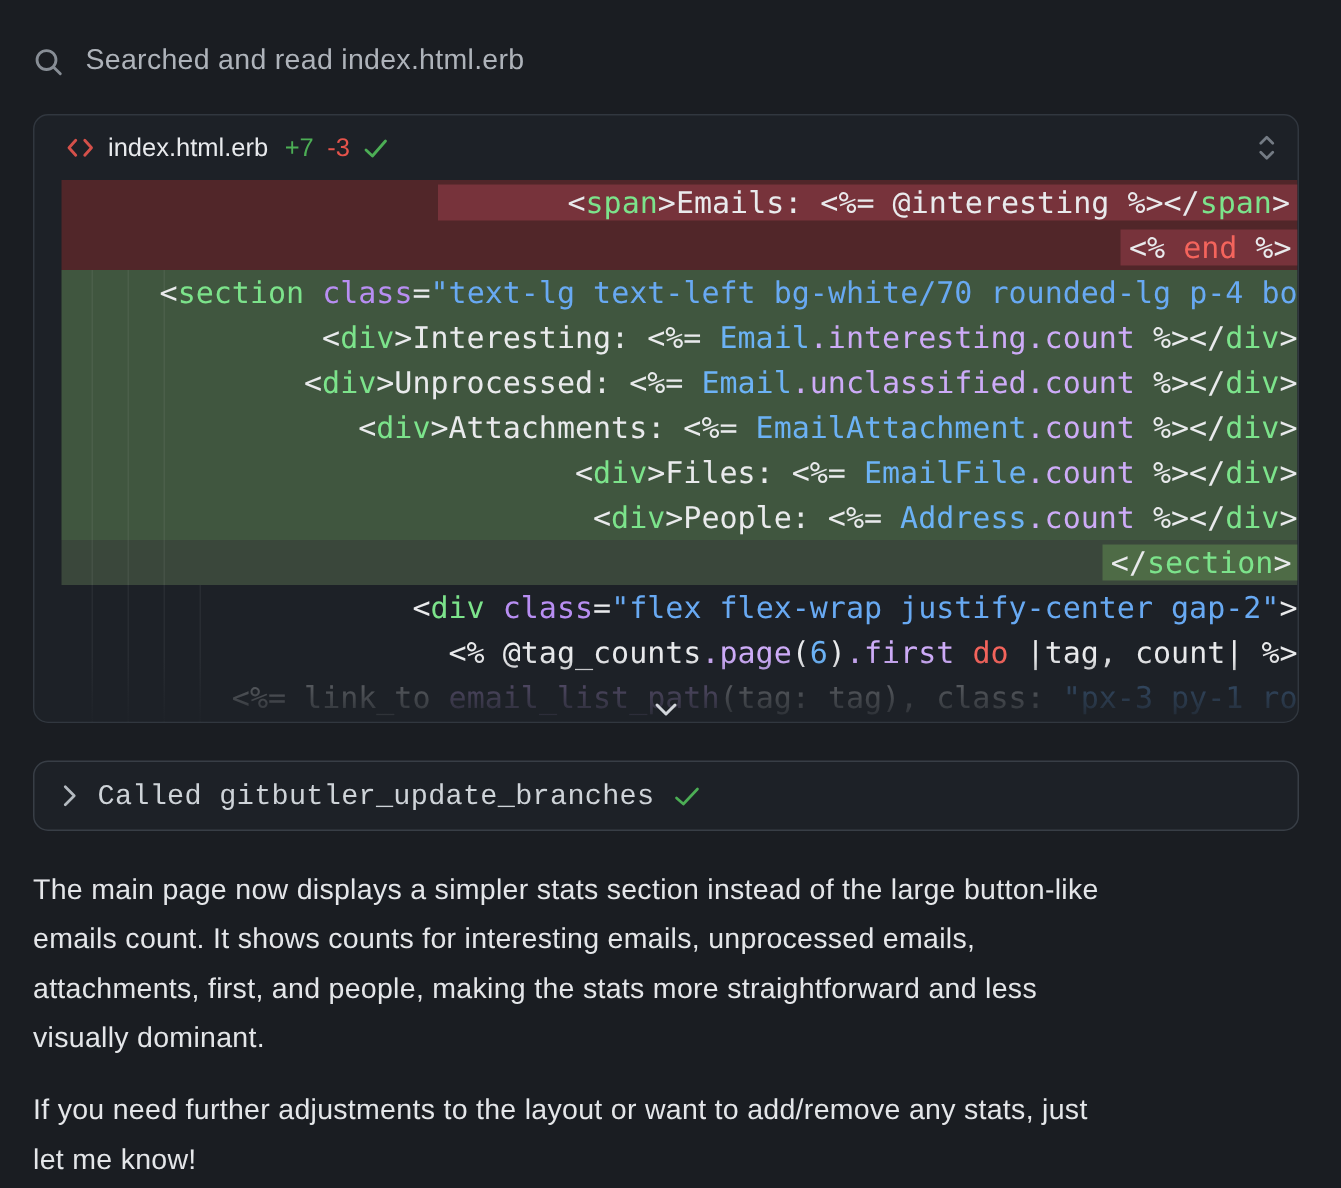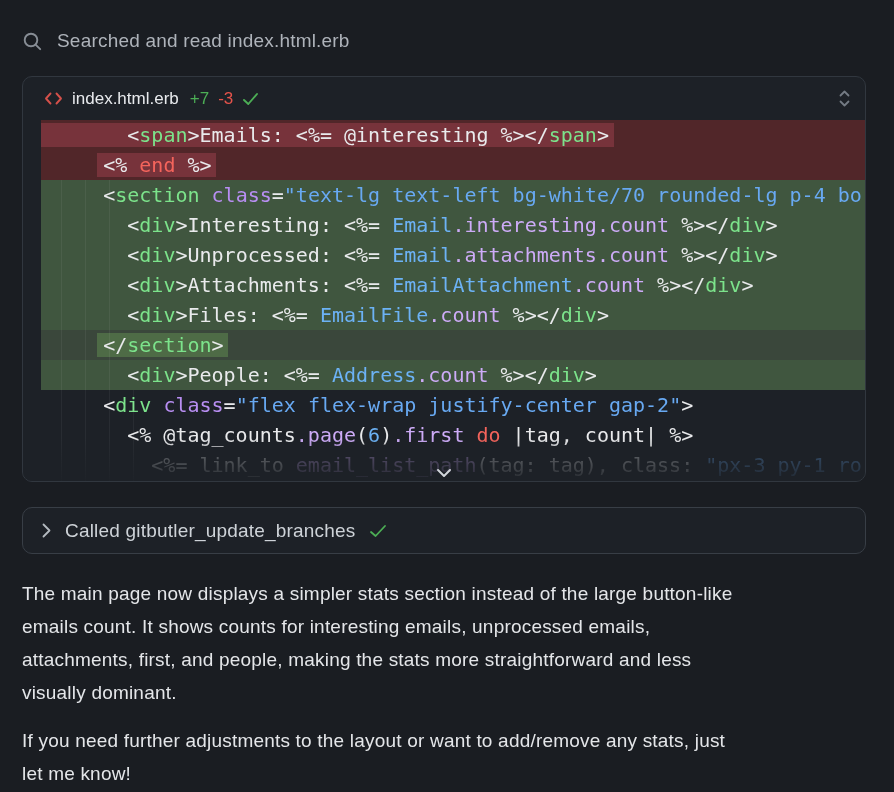--- a/index.html
+++ b/index.html
@@ -24,21 +24,21 @@
 
   
   .status-row { display:flex; align-items:center; gap:14px; height:22px; }
   .status-row .label { font-size:19px; color:var(--text-muted); letter-spacing:.2px; }
 
   
   .diff-card {
     margin-top:24px; height:406px; width:844px;
     background:var(--card-bg);
     border:1px solid var(--card-border);
-    border-radius:10px; overflow:hidden; position:relative;
+    border-radius:10px; overflow:hidden; position:relative;text-align:right;
   }
   .diff-header {
     height:43px; display:flex; align-items:center; gap:9px;
     padding:0 14px 0 21px; cursor:pointer;
   }
   .diff-header .fname { font-size:17px; color:#e8eaed; margin-right:2px; }
   .diff-header .plus { font-size:17px; color:var(--green); }
   .diff-header .minus { font-size:17px; color:var(--red); }
   .diff-header .spacer { flex:1; }
 
@@ -73,21 +73,21 @@
   }
   .expand-btn {
     position:absolute; bottom:2px; left:50%; transform:translateX(-50%);
     z-index:4; background:none; border:none; padding:2px; cursor:pointer; line-height:0;
   }
 
   
   .tool-card {
     margin-top:25px; width:844px; height:47px;
     background:#1d2127; border:1px solid #383e46; border-radius:10px;
-    display:flex; align-items:center; gap:13px; padding:0 18px; cursor:pointer;
+    display:flex; align-items:center; gap:13px; padding:0 18px; cursor:pointer;font-family:Liberation Mono, monospace;
   }
   .tool-card .label { font-size:19px; color:#ced3d8; letter-spacing:.2px; }
 
   
   .answer { margin-top:23px; }
   .answer p {
     margin:0 0 15px 0; font-size:19px; line-height:33px;
     color:var(--text-body); letter-spacing:.2px; white-space:pre-line;
   }
   svg { display:block; }
@@ -138,25 +138,25 @@
       <div class="guide g-add" style="left:86px"></div>
       <div class="guide g-ctx" style="left:38px"></div>
       <div class="guide g-ctx" style="left:62px"></div>
       <div class="guide g-ctx" style="left:86px"></div>
       <div class="guide g-ctx" style="left:110px"></div>
       <div id="code-lines">
           <div class="line t-del"><span class="hl-del hl-full"><span>      &lt;</span><span class="c-tag">span</span><span>&gt;Emails: &lt;%= @interesting %&gt;&lt;/</span><span class="c-tag">span</span><span>&gt;</span></span></div>
           <div class="line t-del"><span>    </span><span class="hl-del hl-bleed"><span>&lt;% </span><span class="c-kw">end</span><span> %&gt;</span></span></div>
           <div class="line t-add"><span>    &lt;</span><span class="c-tag">section</span><span> </span><span class="c-attr">class</span><span>=</span><span class="c-str">"text-lg text-left bg-white/70 rounded-lg p-4 bo</span></div>
           <div class="line t-add"><span>      &lt;</span><span class="c-tag">div</span><span>&gt;Interesting: &lt;%= </span><span class="c-const">Email</span><span class="c-meth">.interesting.count</span><span> %&gt;&lt;/</span><span class="c-tag">div</span><span>&gt;</span></div>
-          <div class="line t-add"><span>      &lt;</span><span class="c-tag">div</span><span>&gt;Unprocessed: &lt;%= </span><span class="c-const">Email</span><span class="c-meth">.attachments.count</span><span> %&gt;&lt;/</span><span class="c-tag">div</span><span>&gt;</span></div>
+          <div class="line t-add"><span>      &lt;</span><span class="c-tag">div</span><span>&gt;Unprocessed: &lt;%= </span><span class="c-const">Email</span><span class="c-meth">.unclassified.count</span><span> %&gt;&lt;/</span><span class="c-tag">div</span><span>&gt;</span></div>
           <div class="line t-add"><span>      &lt;</span><span class="c-tag">div</span><span>&gt;Attachments: &lt;%= </span><span class="c-const">EmailAttachment</span><span class="c-meth">.count</span><span> %&gt;&lt;/</span><span class="c-tag">div</span><span>&gt;</span></div>
           <div class="line t-add"><span>      &lt;</span><span class="c-tag">div</span><span>&gt;Files: &lt;%= </span><span class="c-const">EmailFile</span><span class="c-meth">.count</span><span> %&gt;&lt;/</span><span class="c-tag">div</span><span>&gt;</span></div>
+          <div class="line t-add"><span>      &lt;</span><span class="c-tag">div</span><span>&gt;People: &lt;%= </span><span class="c-const">Address</span><span class="c-meth">.count</span><span> %&gt;&lt;/</span><span class="c-tag">div</span><span>&gt;</span></div>
           <div class="line t-add2"><span>    </span><span class="hl-add hl-bleed"><span>&lt;/</span><span class="c-tag">section</span><span>&gt;</span></span></div>
-          <div class="line t-add"><span>      &lt;</span><span class="c-tag">div</span><span>&gt;People: &lt;%= </span><span class="c-const">Address</span><span class="c-meth">.count</span><span> %&gt;&lt;/</span><span class="c-tag">div</span><span>&gt;</span></div>
           <div class="line t-ctx"><span>    &lt;</span><span class="c-tag">div</span><span> </span><span class="c-attr">class</span><span>=</span><span class="c-str">"flex flex-wrap justify-center gap-2"</span><span>&gt;</span></div>
           <div class="line t-ctx"><span>      &lt;% @tag_counts</span><span class="c-meth">.page</span><span>(</span><span class="c-const">6</span><span>)</span><span class="c-meth">.first</span><span> </span><span class="c-kw">do</span><span> |tag, count| %&gt;</span></div>
           <div class="line t-ctx faded"><span>        &lt;%= link_to </span><span class="c-meth">email_list_path</span><span>(tag: tag), class: </span><span class="c-str">"px-3 py-1 ro</span></div>
         </div>
       <div class="fade"></div>
       <button class="expand-btn">
         <svg width="17" height="10" viewBox="0 0 17 10" fill="none">
           <polyline points="2.5,2 8.5,8 14.5,2" stroke="#d2d6db" stroke-width="2" stroke-linecap="round" stroke-linejoin="round"></polyline>
         </svg>
       </button>

